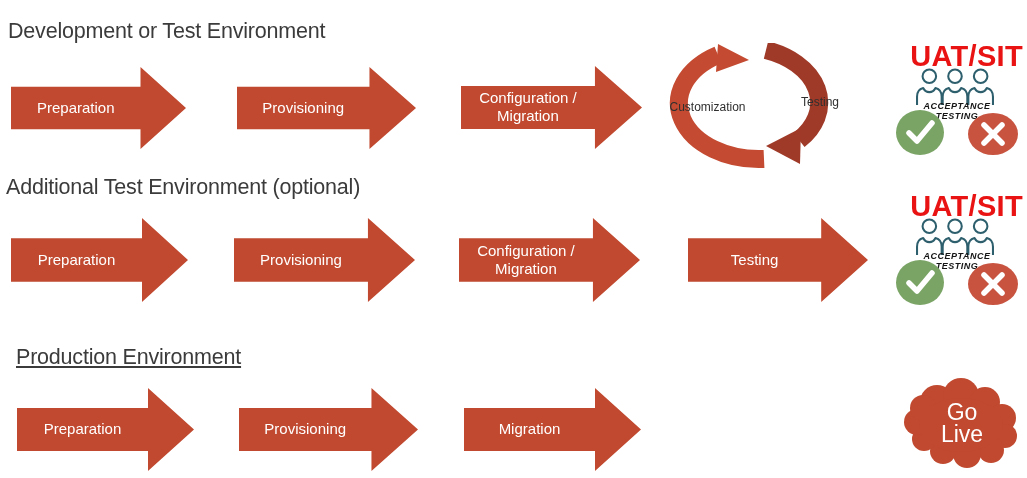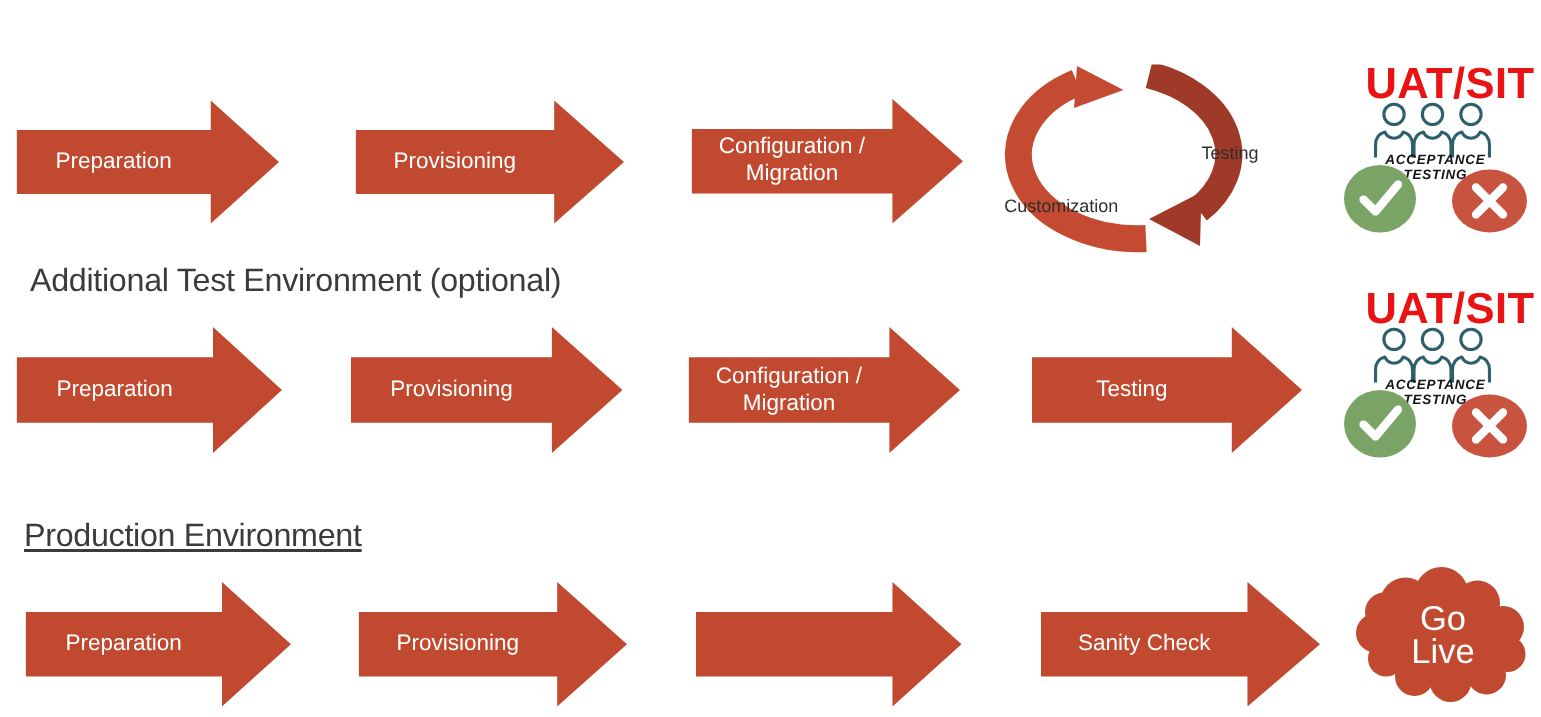--- a/index.html
+++ b/index.html
@@ -48,41 +48,42 @@
     position:absolute; inset:0; display:flex; align-items:center; justify-content:center;
     text-align:center; color:#fff; font-size:23px; line-height:22px;
   }
   .cloud-text span { display:block; width:46px; }
 </style>
 </head>
 <body>
 
 <div class="canvas">
 
+  <div class="h" style="left:8px; top:19px;">Development or Test Environment</div>
 
   <div class="arrow" style="left:11px; top:67px; width:175px; height:82px;">
     <div class="arrow-shape"></div>
     <div class="alabel">Preparation</div>
   </div>
   <div class="arrow" style="left:237px; top:67px; width:179px; height:82px;">
     <div class="arrow-shape"></div>
     <div class="alabel">Provisioning</div>
   </div>
   <div class="arrow" style="left:461px; top:66px; width:181px; height:83px;">
     <div class="arrow-shape"></div>
     <div class="alabel">Configuration / Migration</div>
   </div>
 
   <svg class="cycle" style="left:652px; top:43px;" width="198" height="126" viewBox="0 0 198 126">
     <path d="M112 116 A80 56 0 0 1 66 12" stroke="var(--c-cycle-bright,#c44b31)" stroke-width="18" fill="none"></path>
     <polygon points="66,1 97,17 64,29" fill="var(--c-cycle-bright,#c44b31)"></polygon>
     <path d="M114 7 A80 56 0 0 1 147 97" stroke="var(--c-cycle-dark,#a03a28)" stroke-width="18" fill="none"></path>
     <polygon points="149,85 114,103 148,121" fill="var(--c-cycle-dark,#a03a28)"></polygon>
   </svg>
-  <div class="cycle-label" style="left:660px; top:100px; width:95px;margin-top:30px;">Customization</div>
+  <div class="cycle-label" style="left:660px; top:100px; width:95px;">Customization</div>
   <div class="cycle-label" style="left:785px; top:95px; width:70px;">Testing</div>
 
   <div class="uat" style="left:891px; top:40px;">
     <div class="uat-title">UAT/SIT</div>
     <svg class="people" width="78" height="37" viewBox="0 0 76 36">
       <g fill="none" stroke="var(--c-people,#2e5f6d)" stroke-width="2" stroke-linecap="round" stroke-linejoin="round">
         <circle cx="13" cy="8" r="6.6"></circle>
         <path d="M1 36 V28 Q1 21 7 19.5 Q9 23.5 13 23.5 Q17 23.5 19 19.5 Q25 21 25 28 V36"></path>
         <circle cx="38" cy="8" r="6.6"></circle>
         <path d="M26 36 V28 Q26 21 32 19.5 Q34 23.5 38 23.5 Q42 23.5 44 19.5 Q50 21 50 28 V36"></path>
@@ -102,21 +103,21 @@
     <div class="badge red">
       <svg width="26" height="24" viewBox="0 0 26 24">
         <g stroke="#ffffff" stroke-width="5.5" stroke-linecap="round">
           <line x1="4" y1="3" x2="22" y2="21"></line>
           <line x1="22" y1="3" x2="4" y2="21"></line>
         </g>
       </svg>
     </div>
   </div>
 
-  <div class="h" style="left:20px; top:175px;">Additional Test Environment (optional)</div>
+  <div class="h" style="left:6px; top:175px;">Additional Test Environment (optional)</div>
 
   <div class="arrow" style="left:11px; top:218px; width:177px; height:84px;">
     <div class="arrow-shape"></div>
     <div class="alabel">Preparation</div>
   </div>
   <div class="arrow" style="left:234px; top:218px; width:181px; height:84px;">
     <div class="arrow-shape"></div>
     <div class="alabel">Provisioning</div>
   </div>
   <div class="arrow" style="left:459px; top:218px; width:181px; height:84px;">
@@ -164,24 +165,21 @@
   <div class="arrow" style="left:17px; top:388px; width:177px; height:83px;">
     <div class="arrow-shape"></div>
     <div class="alabel">Preparation</div>
   </div>
   <div class="arrow" style="left:239px; top:388px; width:179px; height:83px;">
     <div class="arrow-shape"></div>
     <div class="alabel">Provisioning</div>
   </div>
   <div class="arrow" style="left:464px; top:388px; width:177px; height:83px;">
     <div class="arrow-shape"></div>
-  </div>
-  <div class="arrow" style="left:694px; top:388px; width:186px; height:83px;">
-    <div class="arrow-shape"></div>
-    <div class="alabel">Sanity Check</div>
+    <div class="alabel">Migration</div>
   </div>
 
   <div class="cloud-wrap" style="left:903px; top:374px; width:118px; height:98px;">
     <svg width="118" height="98" viewBox="0 0 118 98">
       <g fill="var(--c-cloud,#c0492f)">
         <circle cx="34" cy="28" r="17"></circle>
         <circle cx="58" cy="22" r="18"></circle>
         <circle cx="82" cy="28" r="15"></circle>
         <circle cx="99" cy="44" r="14"></circle>
         <circle cx="102" cy="62" r="12"></circle>

